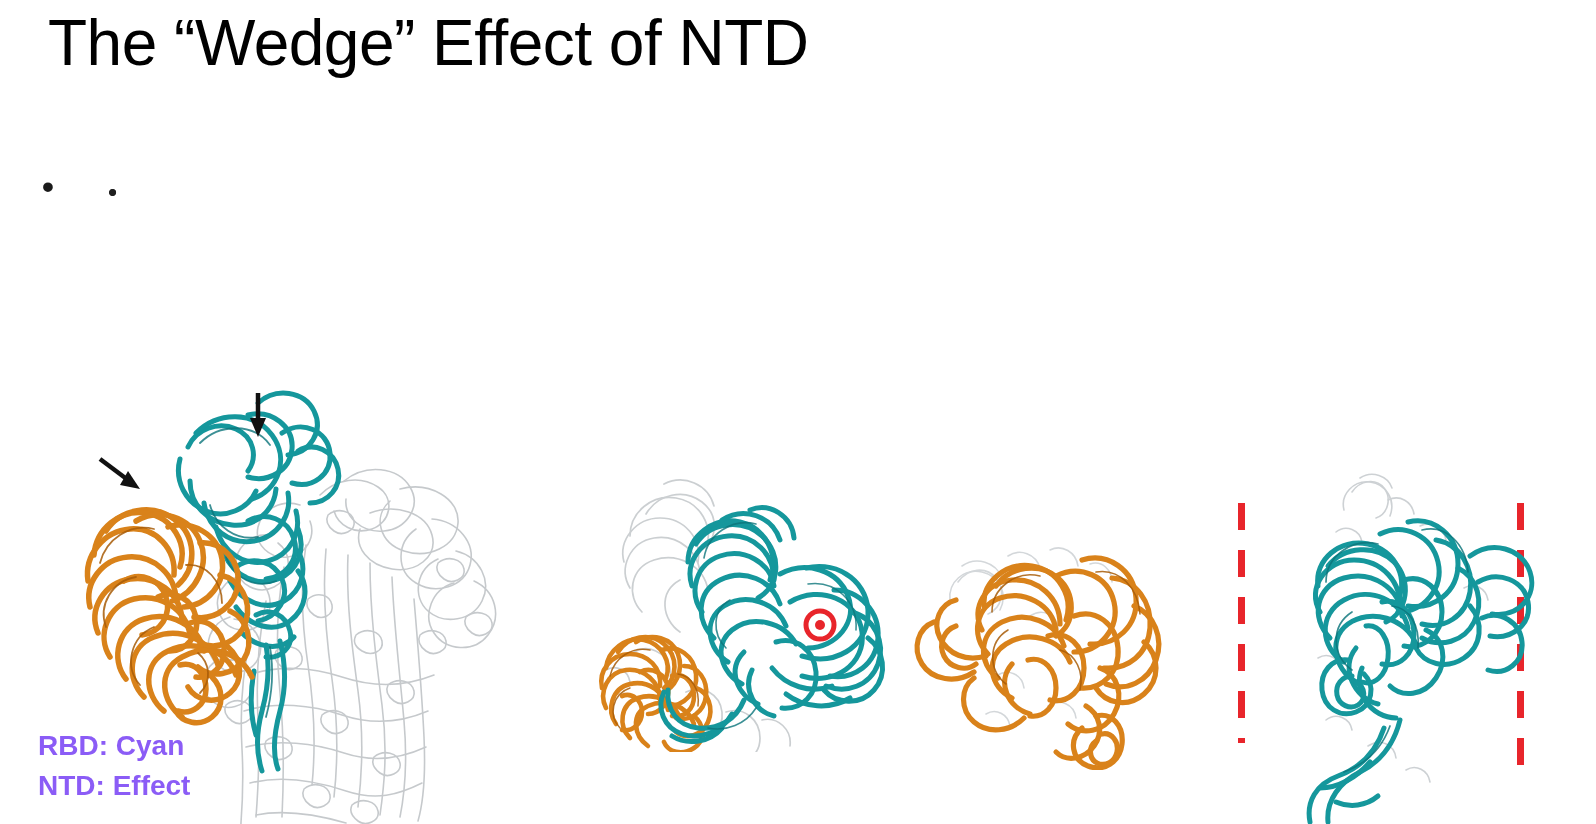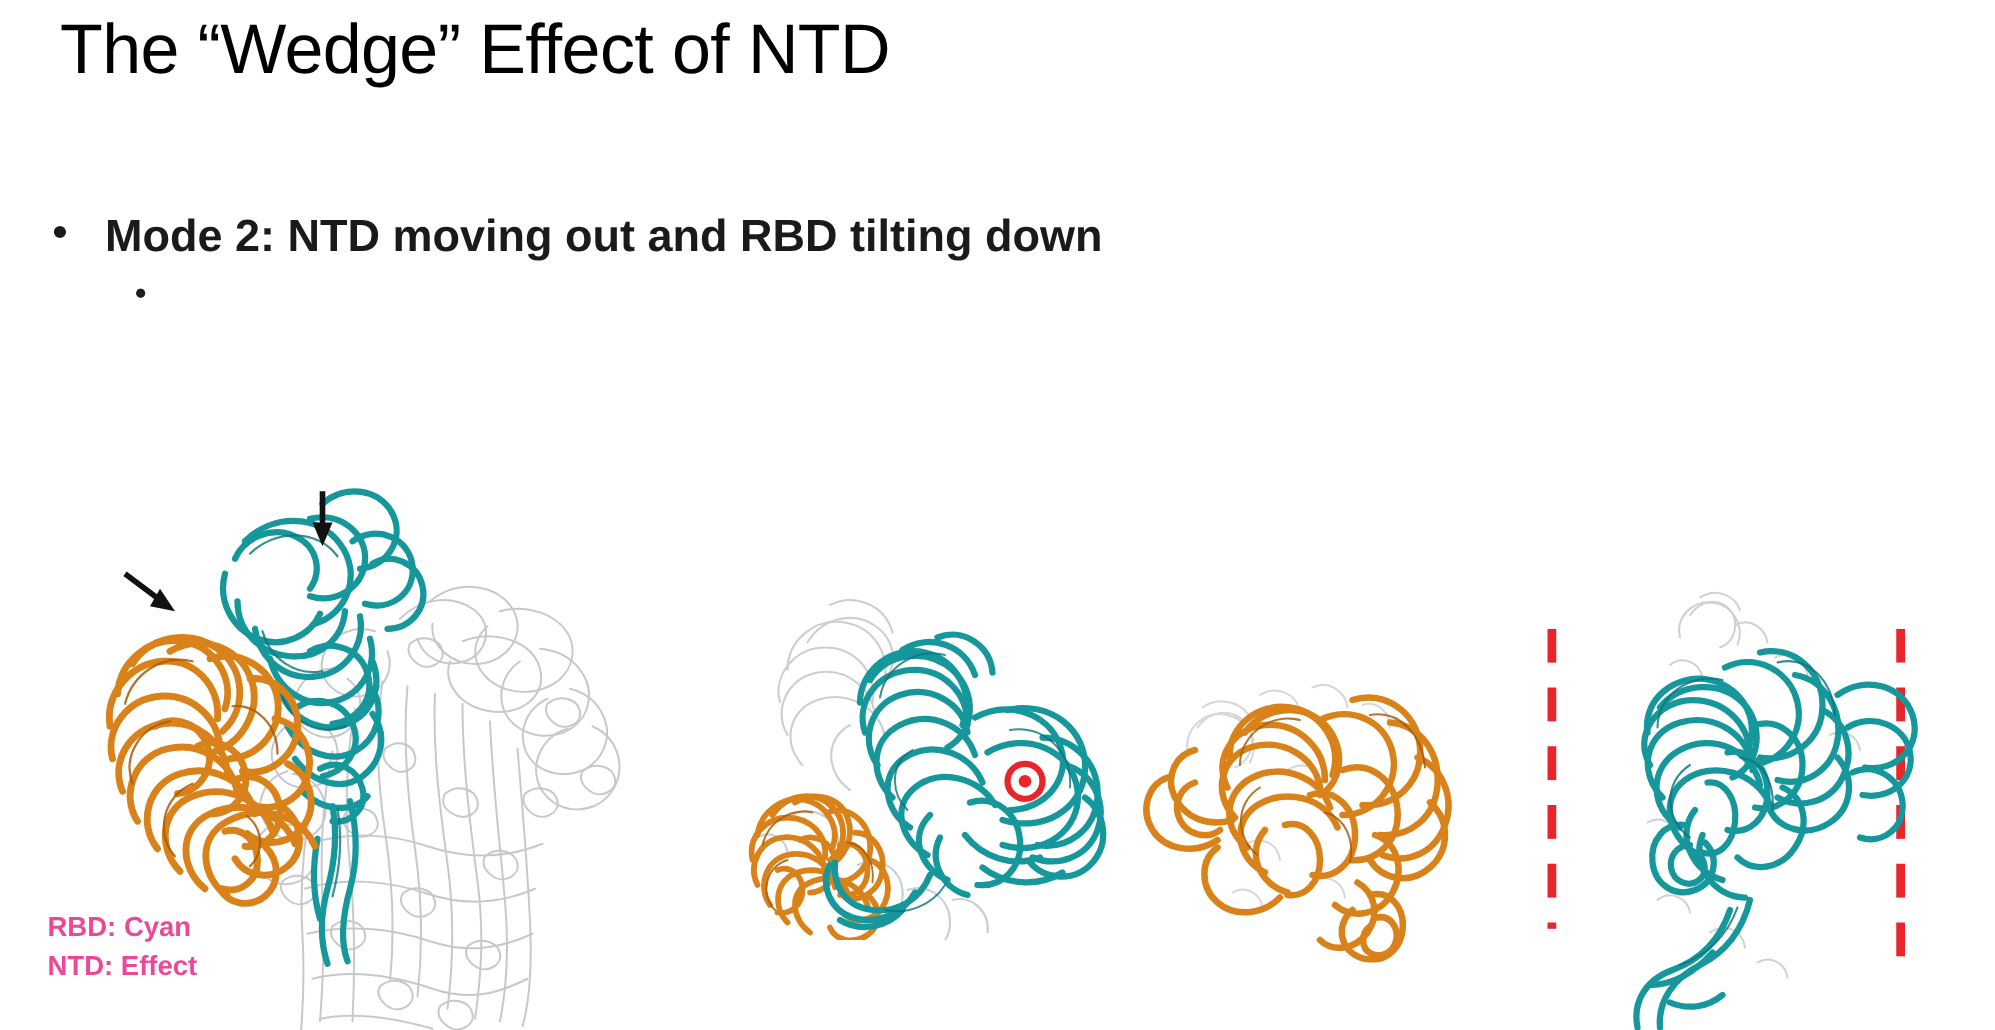--- a/index.html
+++ b/index.html
@@ -16,21 +16,21 @@
     height: 824px;
     background: #ffffff;
     overflow: hidden;
   }
 
   
   #slide-title {
     position: absolute;
     left: 48px;
     top: 10px;
-    font-size: 56px;
+    font-size: 64px;
     line-height: 1.05;
     font-weight: 400;
     color: #000000;
     letter-spacing: -0.5px;
     white-space: nowrap;
   }
 
   
   #body-list {
     position: absolute;
@@ -73,24 +73,24 @@
     font-size: 26px;
     line-height: 1.45;
     color: #1f1f1f;
   }
 
   
   #legend {
     position: absolute;
     left: 38px;
     top: 726px;
-    font-size: 22px;
+    font-size: 28px;
     line-height: 1.42;
     font-weight: 600;
-    color: #ec4899;
+    color: #8b5cf6;
   }
   #legend div { white-space: nowrap; }
 
   
   .figure {
     position: absolute;
   }
   .fig-svg { display: block; }
 
   
@@ -105,21 +105,20 @@
 <body>
 
 <div id="slide">
 
   <div id="slide-title">The “Wedge” Effect of NTD</div>
 
   <div id="body-list">
 
     <div class="bullet-l1">
       <span class="marker">•</span>
-      <span>Mode 2: NTD moving out and RBD tilting down</span>
     </div>
 
     <div class="sublist">
       <div class="bullet-l2">
         <span class="marker">•</span>
       </div>
       <div class="bullet-l2">
         <span class="marker">•</span>
       </div>
     </div>

